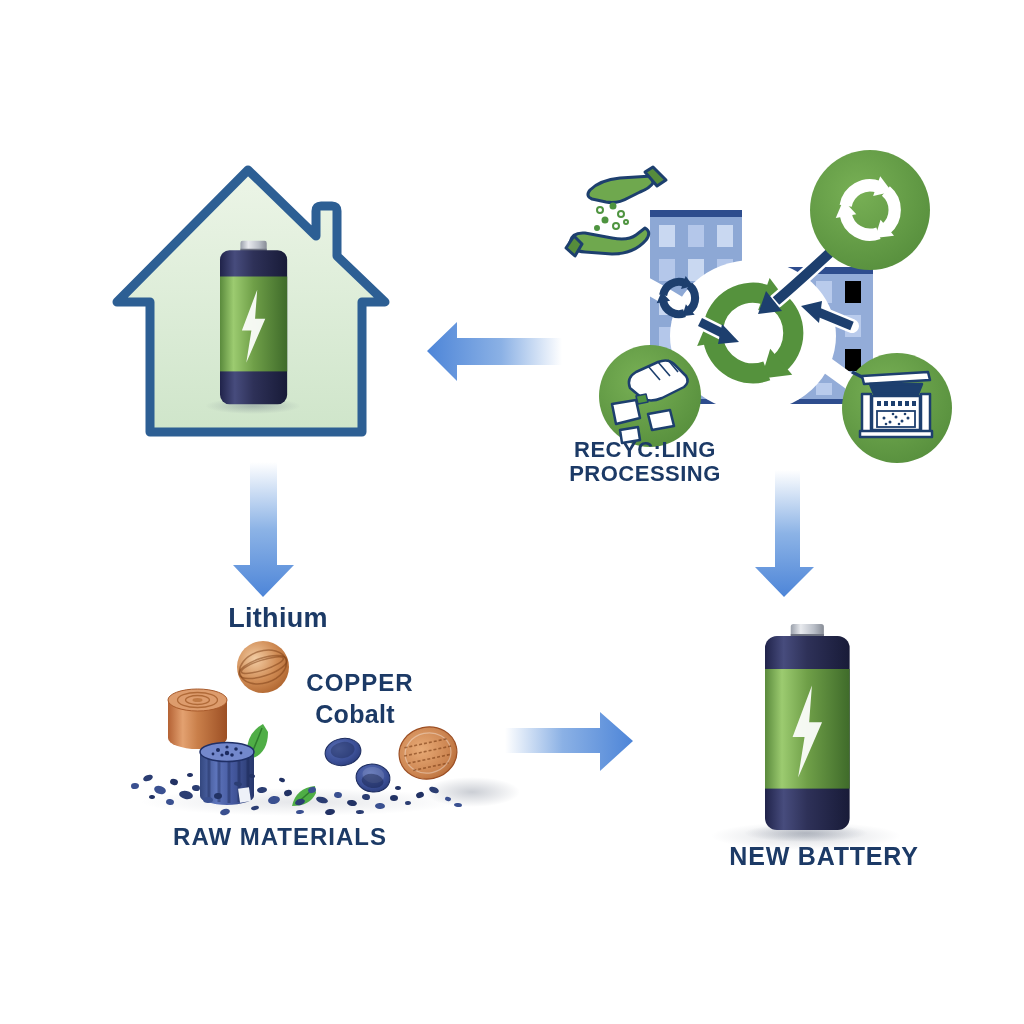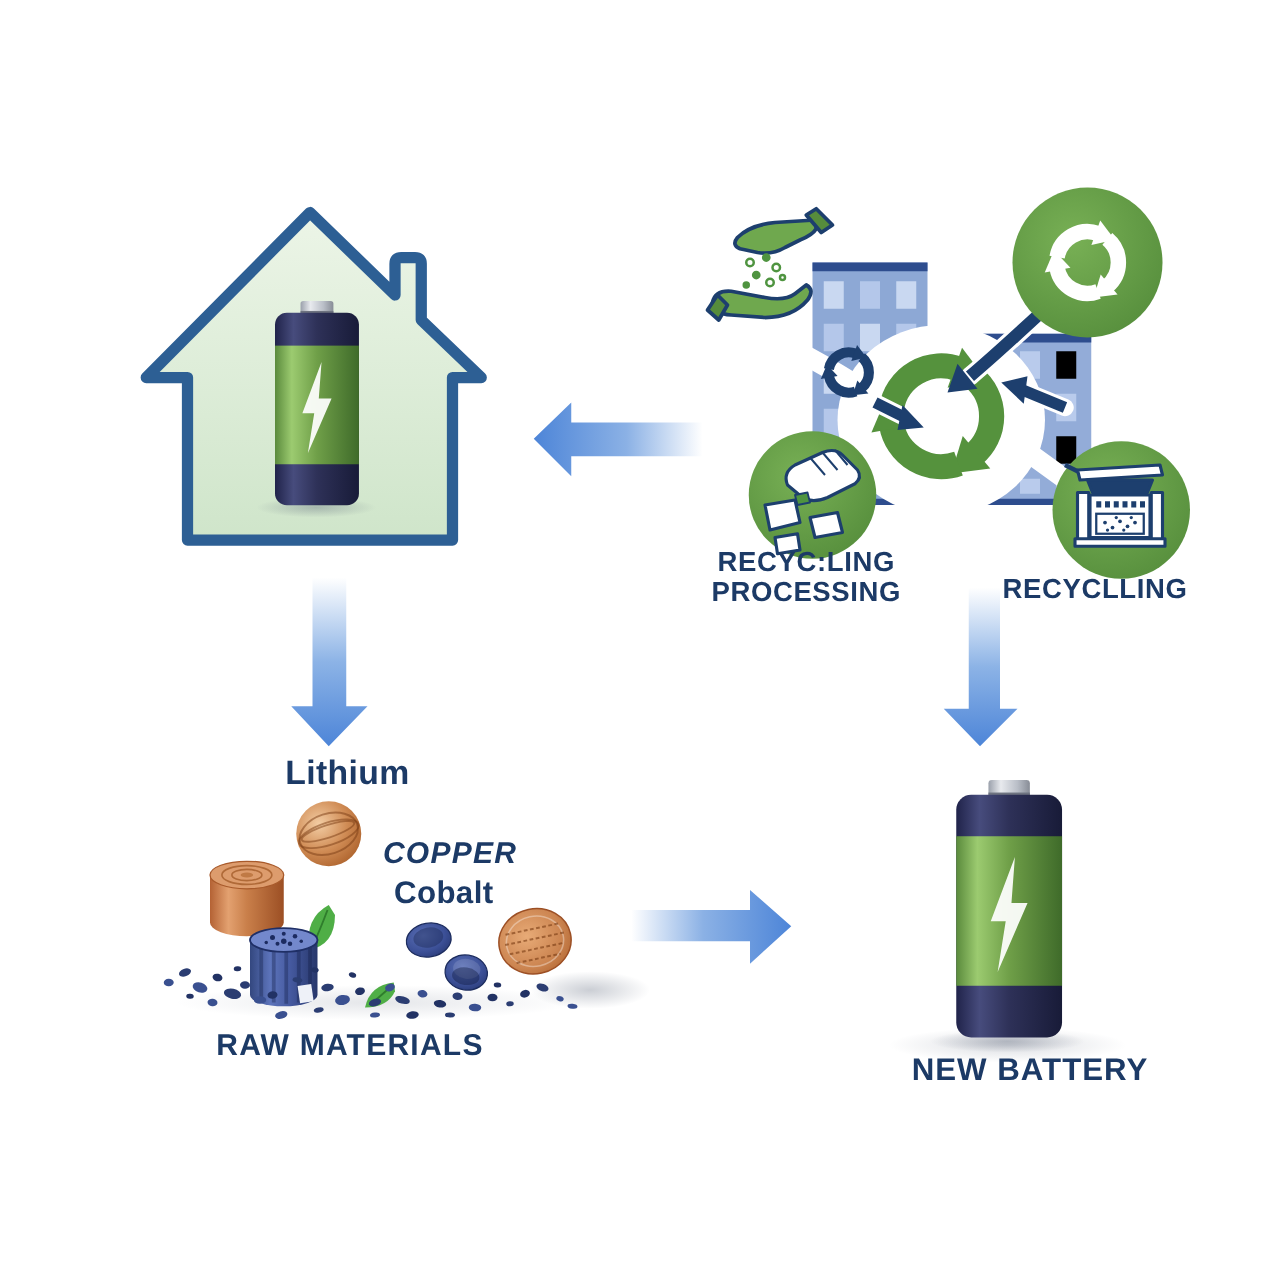--- a/index.html
+++ b/index.html
@@ -2,21 +2,21 @@
 <html><head>
 <meta charset="utf-8">
 <style>
   html,body{margin:0;padding:0;background:#fff;}
   .stage{position:relative;width:1024px;height:1024px;background:#ffffff;overflow:hidden;
          font-family:"Liberation Sans","DejaVu Sans",sans-serif;}
   .art{position:absolute;left:0;top:0;}
   .lbl{position:absolute;color:#1c3a66;font-weight:700;text-align:center;white-space:nowrap;
        letter-spacing:.3px;}
   .lbl-lithium{left:188px;top:603px;width:180px;font-size:27px;}
-  .lbl-copper{left:270px;top:669px;width:180px;font-size:24px;letter-spacing:1px;font-style:italic;}
+  .lbl-copper{left:270px;top:669px;width:180px;font-size:24px;letter-spacing:1px;}
   .lbl-cobalt{left:265px;top:700px;width:180px;font-size:25px;text-align:center;}
   .lbl-raw{left:150px;top:823px;width:260px;font-size:24px;letter-spacing:1px;}
   .lbl-proc{left:535px;top:438px;width:220px;font-size:22px;line-height:24px;letter-spacing:.5px;}
   .lbl-rec{left:766px;top:458px;width:220px;font-size:22px;letter-spacing:.5px;}
   .lbl-newbat{left:714px;top:842px;width:220px;font-size:25px;letter-spacing:.8px;}
 </style>
 </head>
 <body>
 
 <div class="stage">
@@ -400,16 +400,15 @@
 </svg>
 
 <div class="lbl lbl-lithium">Lithium</div>
 <div class="lbl lbl-copper">COPPER</div>
 <div class="lbl lbl-cobalt">Cobalt</div>
 <div class="lbl lbl-proc">
   <div>RECYC:LING</div>
   <div>PROCESSING</div>
 </div>
 <div class="lbl lbl-raw">RAW MATERIALS</div>
-<div class="lbl lbl-rec">RECYCLLING</div>
 <div class="lbl lbl-newbat">NEW BATTERY</div>
 
 </div>
 
 </body></html>

